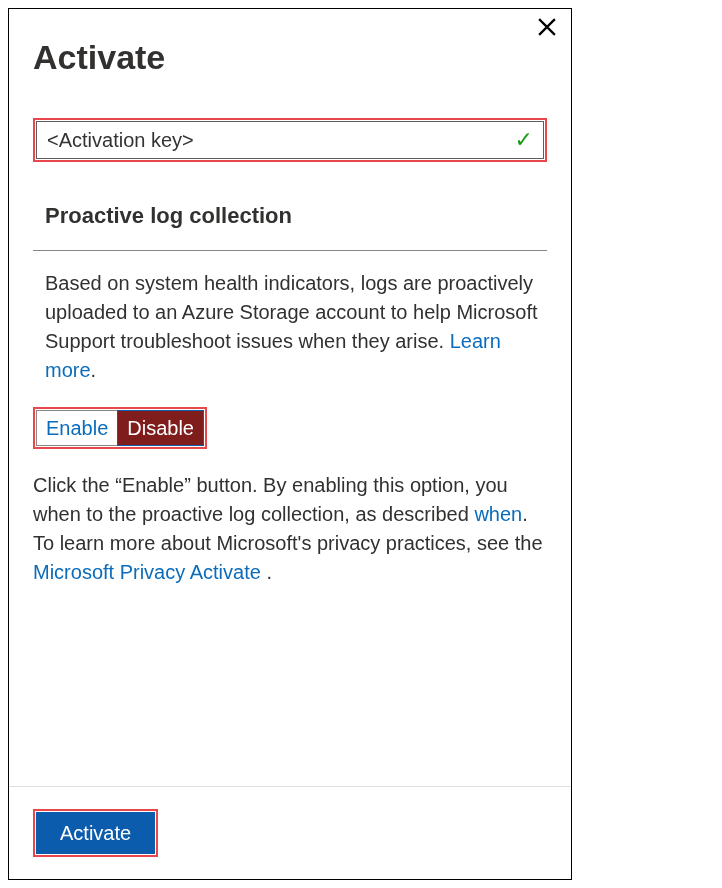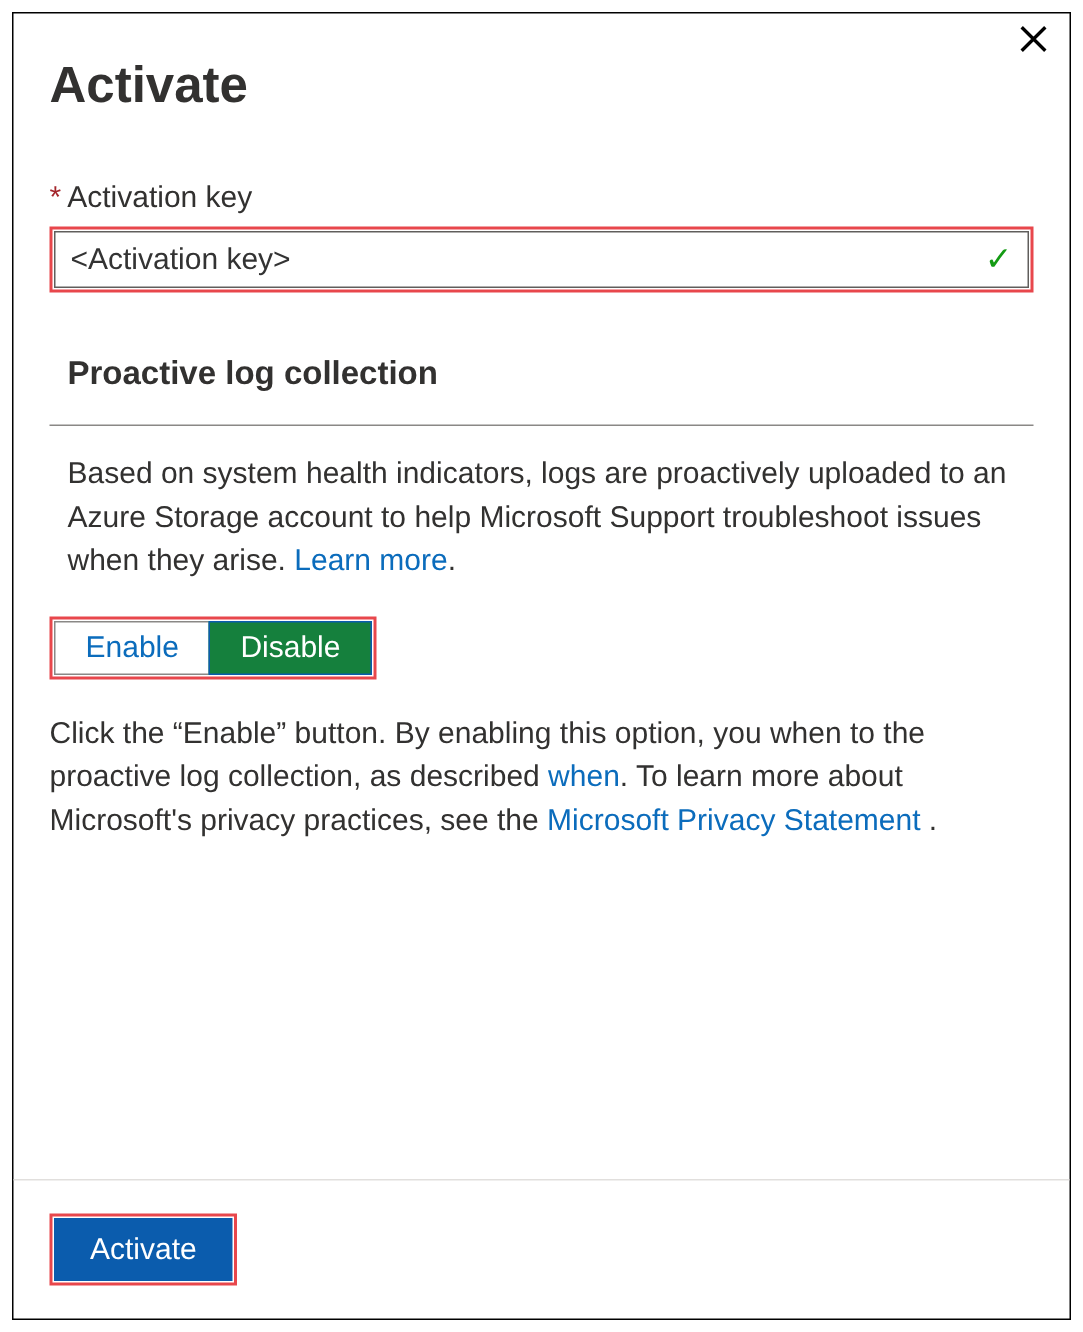--- a/index.html
+++ b/index.html
@@ -7,21 +7,21 @@
       margin: 0;
       padding: 8px;
       font-family: "Segoe UI", -apple-system, sans-serif;
       font-size: 20px;
       color: #323130;
       background: #fff;
       line-height: 1.45;
     }
     .panel {
       border: 1px solid #000;
-      width: 706px;
+      width: 564px;
       height: 872px;
       position: relative;
       display: flex;
       flex-direction: column;
     }
     .close-btn {
       position: absolute;
       top: 6px;
       right: 10px;
       width: 28px;
@@ -87,32 +87,32 @@
     .toggle-wrap {
       border: 2px solid #e8474c;
       display: inline-flex;
       padding: 1px;
       margin-bottom: 22px;
     }
     .toggle {
       height: 36px;
       display: inline-flex;
       align-items: center;
-      padding: 0 20px;
+      padding: 0 9px;
       font-size: 20px;
       cursor: pointer;
       border: 1px solid #8a8886;
     }
     .toggle.off {
       background: #fff;
       color: #0b6cbc;
       border-right: none;
     }
     .toggle.on {
-      background: #15803d;
+      background: #7f1d1d;
       color: #fff;
       border-color: #0b5cad;
     }
     .agree-text { margin: 0 0 30px 0; }
     .footer {
       border-top: 1px solid #e1dfdd;
       padding: 22px 24px;
     }
     .activate-wrap {
       display: inline-block;
@@ -139,23 +139,20 @@
       <svg viewBox="0 0 16 16">
           <path d="M1 1 L15 15 M15 1 L1 15" stroke="#000" stroke-width="2" fill="none"></path>
         </svg>
     </span>
   </div>
 
   <div class="content">
     <h1 class="title">Activate</h1>
 
 
-    <div class="field-label">
-      <span class="req">*</span><span>Activation key</span>
-    </div>
 
     <div class="input-wrap">
       <div class="input-inner">
         <span class="input-text">&lt;Activation key&gt;</span>
         <span class="check">✓</span>
       </div>
     </div>
 
     <h2 class="section-title">Proactive log collection</h2>
     <hr class="hr">
@@ -163,21 +160,21 @@
     <p class="section-text">
       <span>Based on system health indicators, logs are proactively uploaded to an Azure Storage account to help Microsoft Support troubleshoot issues when they arise. </span><a class="link">Learn more</a><span>.</span>
     </p>
 
     <div class="toggle-wrap">
       <div class="toggle off">Enable</div>
       <div class="toggle on">Disable</div>
     </div>
 
     <p class="agree-text">
-      <span>Click the “Enable” button. By enabling this option, you when to the proactive log collection, as described </span><a class="link">when</a><span>. To learn more about Microsoft's privacy practices, see the </span><a class="link">Microsoft Privacy Statement</a><span> .</span>
+      <span>Click the “Enable” button. By enabling this option, you when to the proactive log collection, as described </span><a class="link">when</a><span>. To learn more about Microsoft's privacy practices, see the </span><a class="link">Microsoft Privacy Activate</a><span> .</span>
     </p>
   </div>
 
   <div class="footer">
     <div class="activate-wrap">
       <button class="activate-btn">Activate</button>
     </div>
   </div>
 
 </div>

